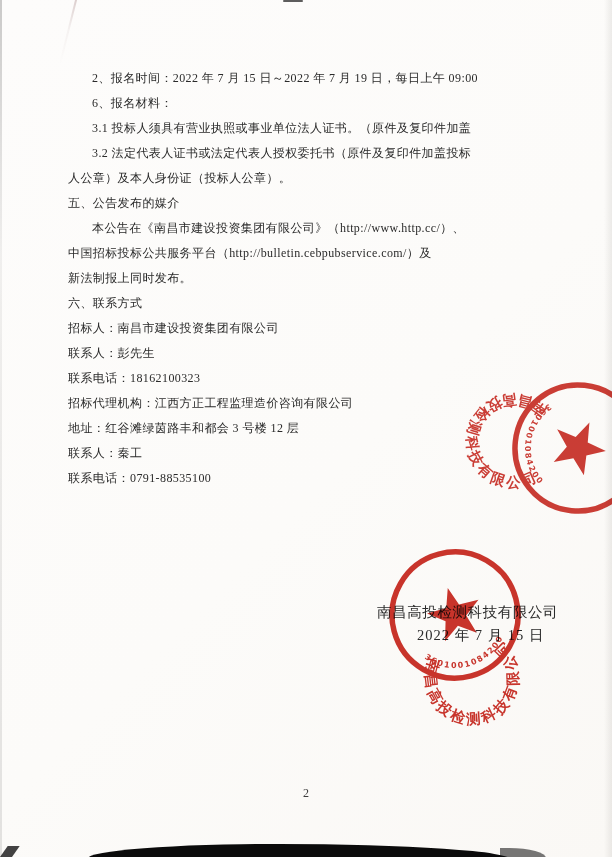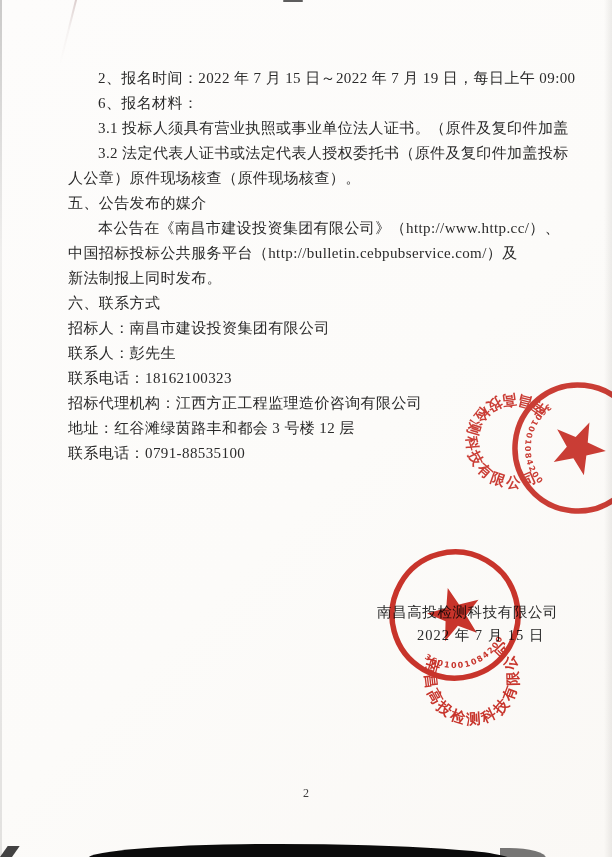--- a/index.html
+++ b/index.html
@@ -8,21 +8,21 @@
     width:612px;height:857px;
     margin:0 auto;
     background:linear-gradient(135deg,#fdfcfb 0%,#fcfbf9 55%,#faf8f5 100%);
     overflow:hidden;
     font-family:"Liberation Serif","DejaVu Serif",serif;
     color:#2a2a2a;
   }
   
   .doc-body{
     position:absolute;left:68px;top:66px;width:486px;
-    font-size:15px;line-height:25px;
+    font-size:12px;line-height:25px;
   }
   .line{height:25px;white-space:nowrap;letter-spacing:0.4px;}
   .line.indent{text-indent:2em;}
   .line.bold{font-weight:normal;}
   
   .signature{
     position:absolute;left:377px;top:601px;width:152px;
     font-size:14.5px;line-height:23px;letter-spacing:0.6px;
     z-index:1;white-space:nowrap;
   }
@@ -74,31 +74,32 @@
 </head>
 <body>
 
 <div class="page">
 
   <div class="doc-body">
     <div class="line indent">2、报名时间：2022 年 7 月 15 日～2022 年 7 月 19 日，每日上午 09:00</div>
     <div class="line indent">6、报名材料：</div>
     <div class="line indent">3.1 投标人须具有营业执照或事业单位法人证书。（原件及复印件加盖</div>
     <div class="line indent">3.2 法定代表人证书或法定代表人授权委托书（原件及复印件加盖投标</div>
-    <div class="line">人公章）原件现场核查（原件现场核查）。</div>
+    <div class="line">人公章）及本人身份证（投标人公章）。</div>
     <div class="line bold">五、公告发布的媒介</div>
     <div class="line indent">本公告在《南昌市建设投资集团有限公司》（http://www.http.cc/）、</div>
     <div class="line">中国招标投标公共服务平台（http://bulletin.cebpubservice.com/）及</div>
     <div class="line">新法制报上同时发布。</div>
     <div class="line bold">六、联系方式</div>
     <div class="line">招标人：南昌市建设投资集团有限公司</div>
     <div class="line">联系人：彭先生</div>
     <div class="line">联系电话：18162100323</div>
     <div class="line">招标代理机构：江西方正工程监理造价咨询有限公司</div>
     <div class="line">地址：红谷滩绿茵路丰和都会 3 号楼 12 层</div>
+    <div class="line">联系人：秦工</div>
     <div class="line">联系电话：0791-88535100</div>
   </div>
 
   <div class="signature">
     <div class="sig-company">南昌高投检测科技有限公司</div>
     <div class="sig-date">2022 年 7 月 15 日</div>
   </div>
 
   <div class="page-number">2</div>
 

